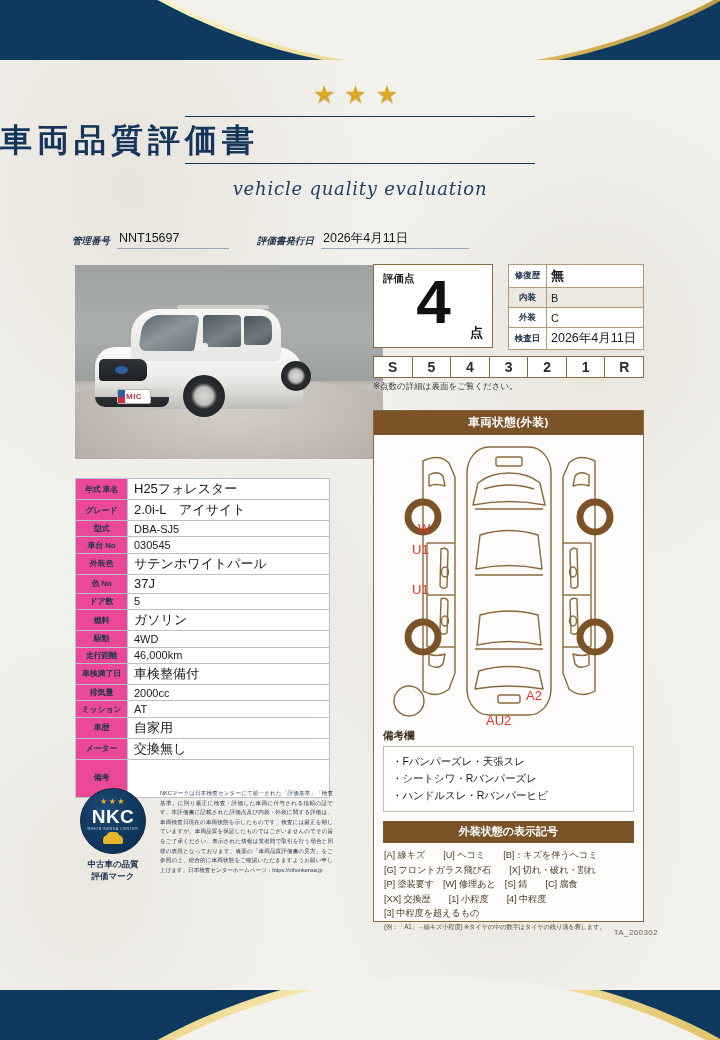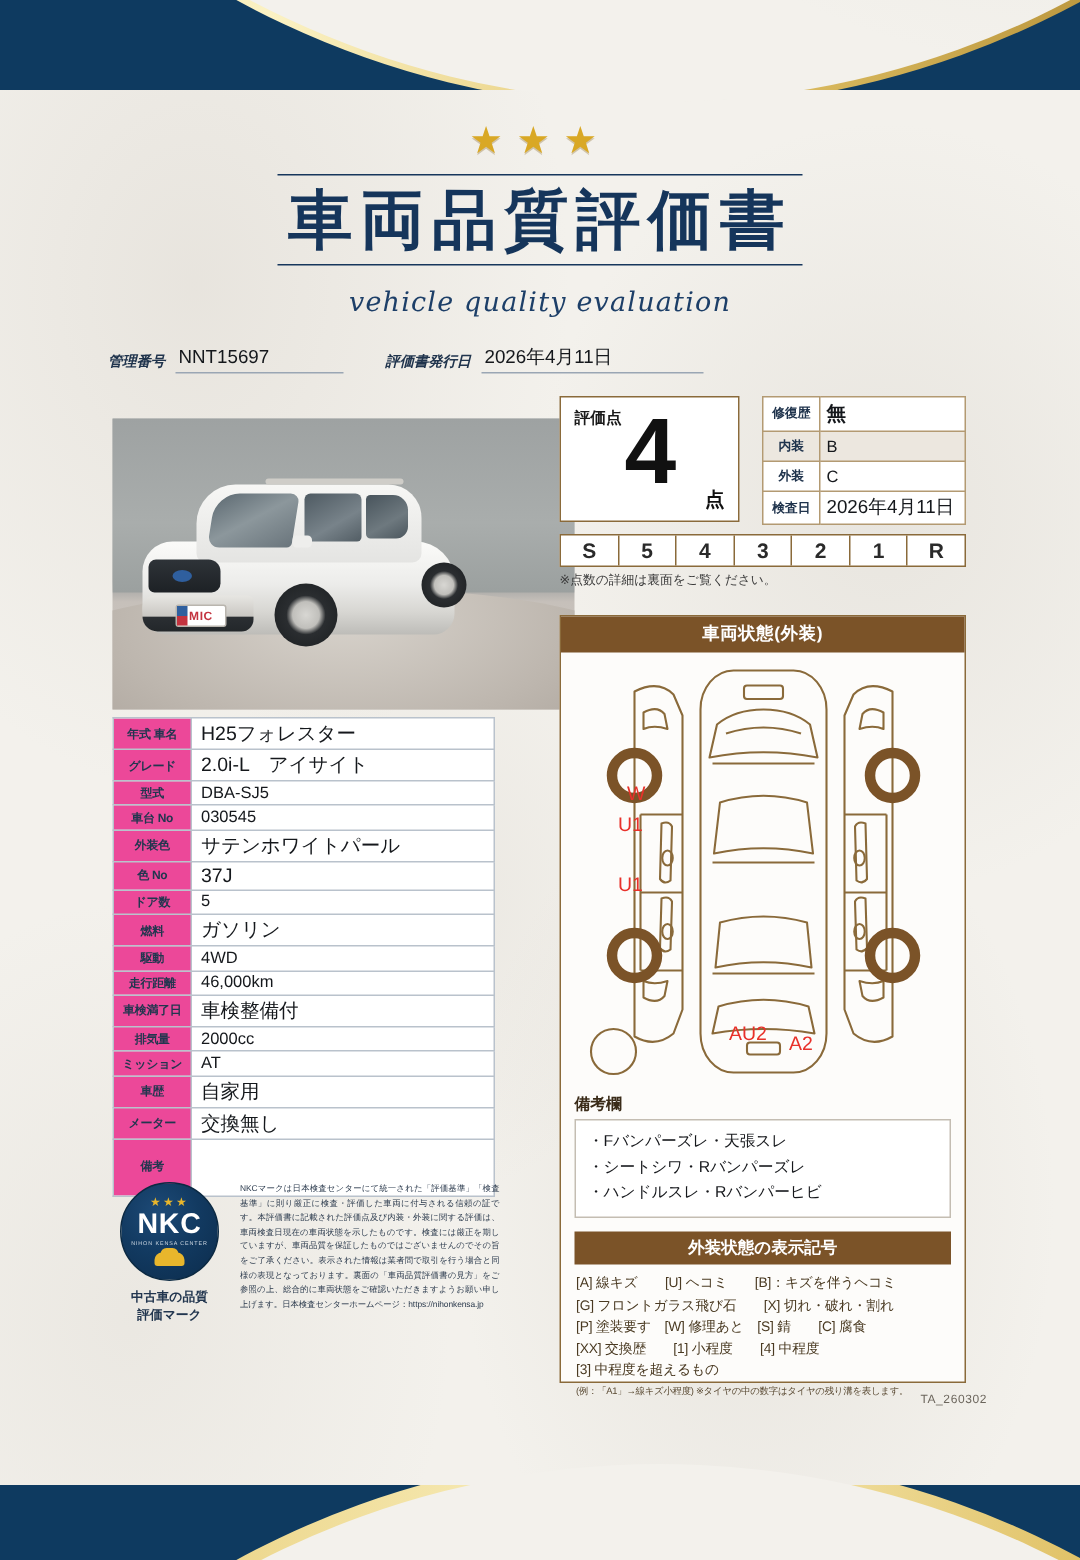--- a/index.html
+++ b/index.html
@@ -83,24 +83,23 @@
     margin-top: 82px;
     line-height: 1;
     text-shadow: 0 1px 0 rgba(120,80,0,0.28);
   }
   .title-rule {
     width: 350px; margin: 9px auto 0;
     border-top: 1.3px solid #16365c;
   }
   .doc-title {
     font-family: "DejaVu Serif", "Liberation Serif", serif;
-    font-size: 43px;
+    font-size: 32px;
     font-weight: 700;
     color: #15355b;
-    text-align: center;
     letter-spacing: 5px;
     line-height: 1.18;
     margin: 5px 0 3px;
   }
   .title-rule2 {
     width: 350px; margin: 2px auto 0;
     border-top: 1.3px solid #16365c;
   }
   .subtitle {
     font-family: "DejaVu Serif", "Liberation Serif", serif;
@@ -128,21 +127,21 @@
     font-size: 12.5px; color: #15181c; margin-left: 7px;
     border-bottom: 1px solid #9aa6b4;
     min-width: 112px; padding: 0 4px 1px 2px;
     line-height: 1.25;
   }
   .meta-field.issue { margin-left: 28px; }
   .meta-field.issue .meta-value { min-width: 148px; }
 
   
   .photo {
-    position: absolute; left: 75px; top: 279px;
+    position: absolute; left: 75px; top: 265px;
     width: 308px; height: 194px;
     background: linear-gradient(180deg,#9fa3a3 0%,#a8acab 38%,#9a9d9c 56%,#c6c0ba 63%,#cfcac4 100%);
     overflow: hidden;
   }
   .ph-floor {
     position: absolute; left: -14%; top: 58%; width: 128%; height: 60%;
     background: radial-gradient(ellipse at 50% 18%, #d7d2cb 0%, #bdb6ae 55%, #a59d95 100%);
     border-radius: 50% 50% 0 0 / 34% 34% 0 0;
   }
   .ph-wall {
@@ -316,21 +315,21 @@
   }
   .diagram svg { display: block; margin: 0 auto; }
   .mark {
     position: absolute; color: #e8312a;
     font-size: 13px; font-weight: 400;
     font-family: "Liberation Sans", sans-serif;
   }
   .m-w   { left: 44px; top: 82px; }
   .m-u1a { left: 38px; top: 103px; }
   .m-u1b { left: 38px; top: 143px; }
-  .m-au2 { left: 112px; top: 242px; }
+  .m-au2 { left: 112px; top: 274px; }
   .m-a2  { left: 152px; top: 249px; }
 
   .remarks-label {
     font-size: 10.5px; font-weight: 700; color: #3a2b18;
     margin: 2px 0 3px 9px;
   }
   .remarks-box {
     margin: 0 9px; border: 1px solid #c4bdb2; background: #fff;
     padding: 6px 8px 7px; min-height: 60px;
   }

